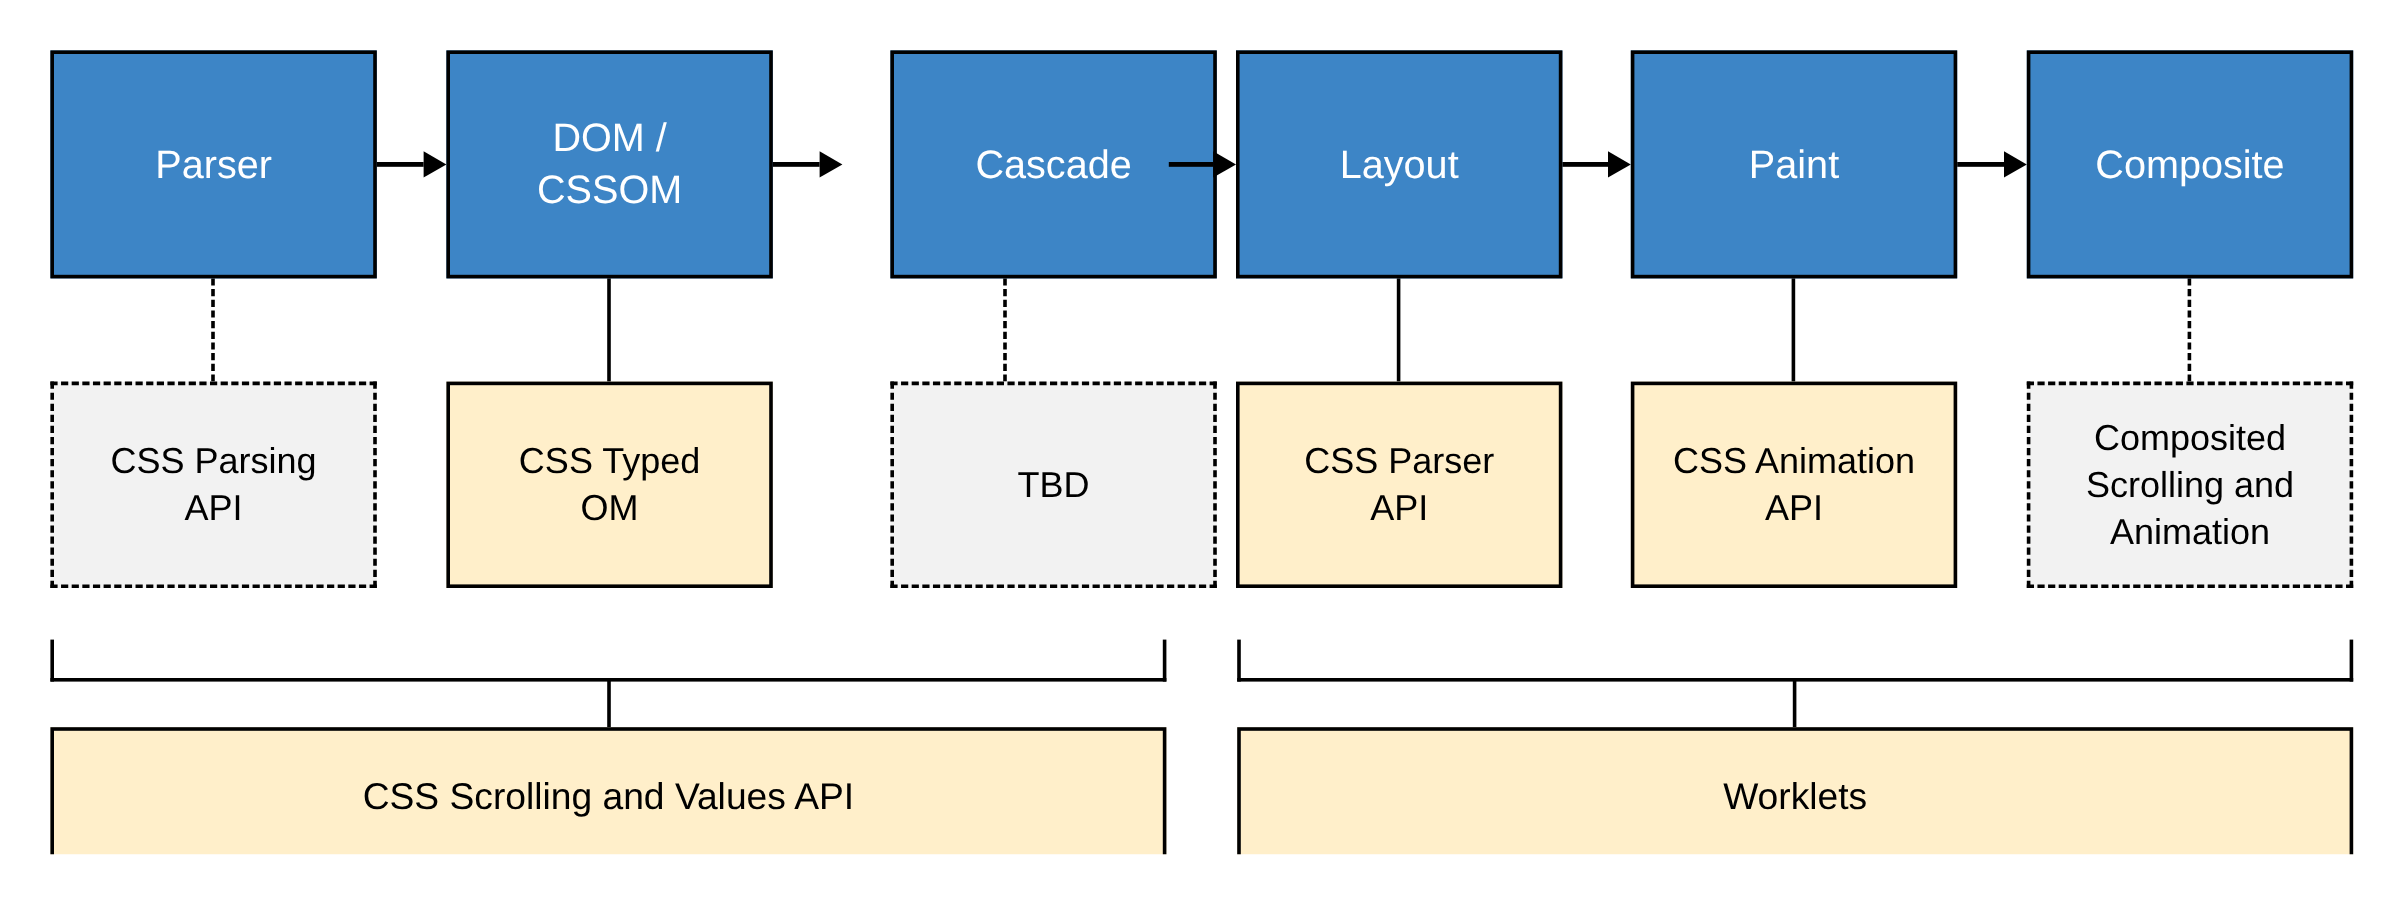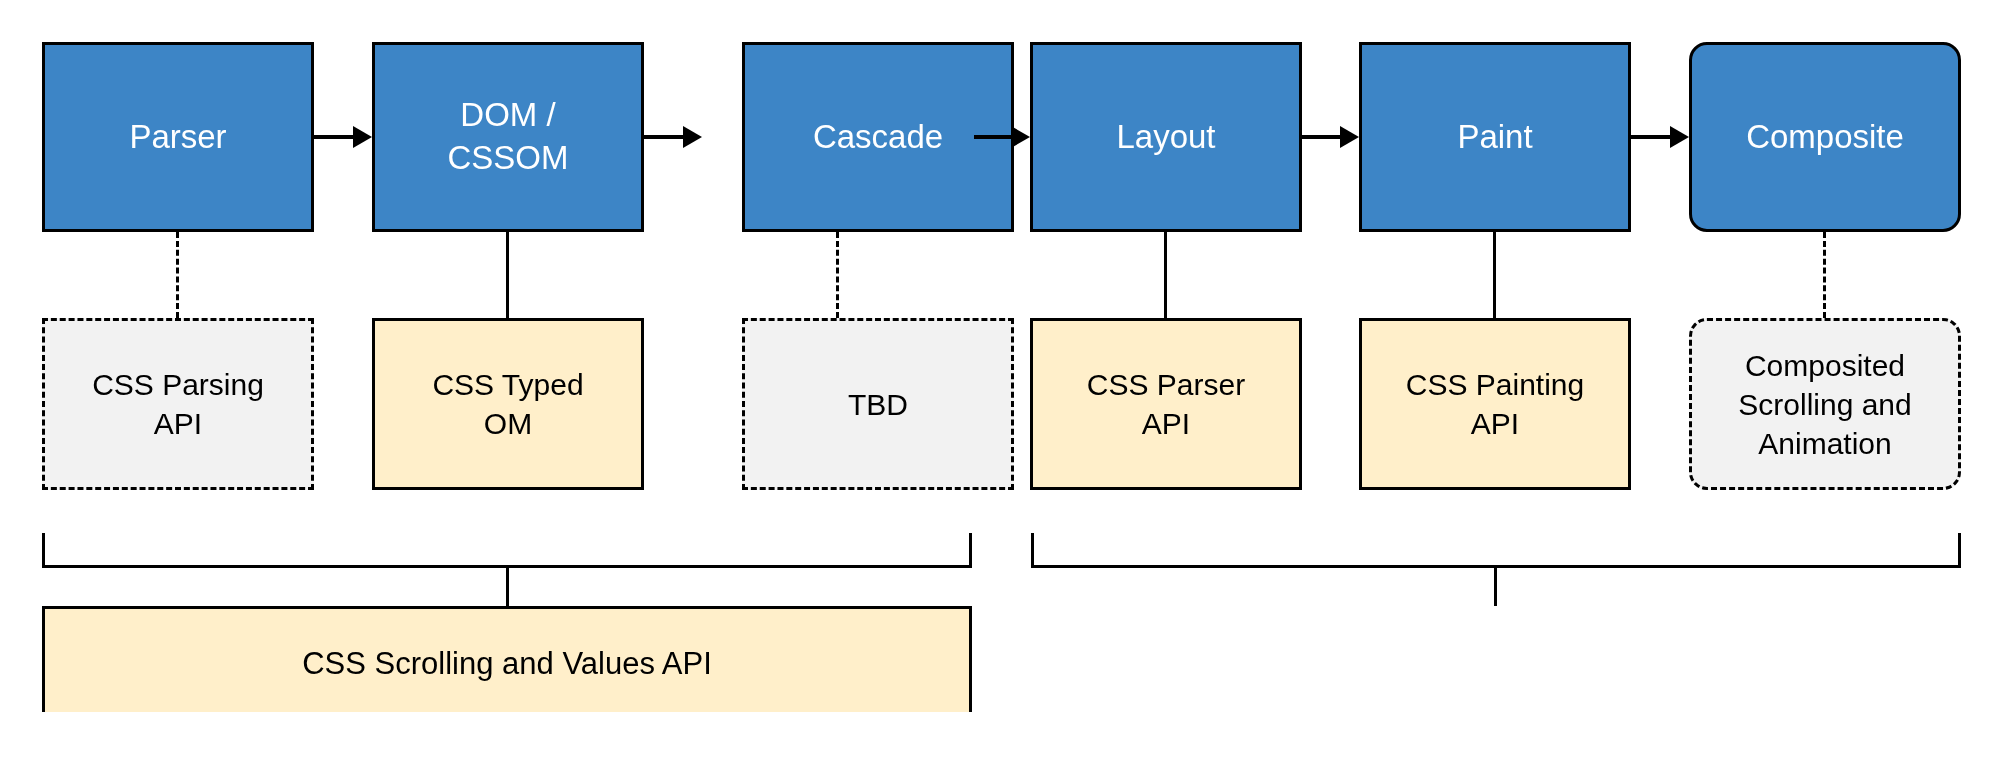--- a/index.html
+++ b/index.html
@@ -59,21 +59,21 @@
   .api.dashed {
     background: var(--api-dashed-fill);
     border: 3px dashed var(--line-color);
   }
   
   .col-0 { left: 42px; }
   .col-1 { left: 372px; }
   .col-2 { left: 702px; margin-left: 40px; }
   .col-3 { left: 1030px; }
   .col-4 { left: 1359px; }
-  .col-5 { left: 1689px; border-radius: 18px; }
+  .col-5 { left: 1689px; }
   
   .flow-arrow {
     position: absolute;
     top: 42px;
     height: 190px;
     display: flex;
     align-items: center;
   }
   .arrow-shaft {
     flex: 1;
@@ -191,31 +191,34 @@
 OM</span>
   </div>
   <div class="box api dashed col-2">
     <span class="label">TBD</span>
   </div>
   <div class="box api solid col-3">
     <span class="label">CSS Parser
 API</span>
   </div>
   <div class="box api solid col-4">
-    <span class="label">CSS Painting
+    <span class="label">CSS Animation
 API</span>
   </div>
   <div class="box api dashed col-5">
     <span class="label">Composited
 Scrolling and
 Animation</span>
   </div>
 
   <div class="bracket" style="left:42px; width:930px;"></div>
   <div class="stem" style="left:506px;"></div>
   <div class="bracket" style="left:1031px; width:930px;"></div>
   <div class="stem" style="left:1494px;"></div>
 
   <div class="box group-box" style="left:42px;">
     <span class="label">CSS Scrolling and Values API</span>
   </div>
+  <div class="box group-box" style="left:1031px;">
+    <span class="label">Worklets</span>
+  </div>
 
 </div>
 
 </body></html>

